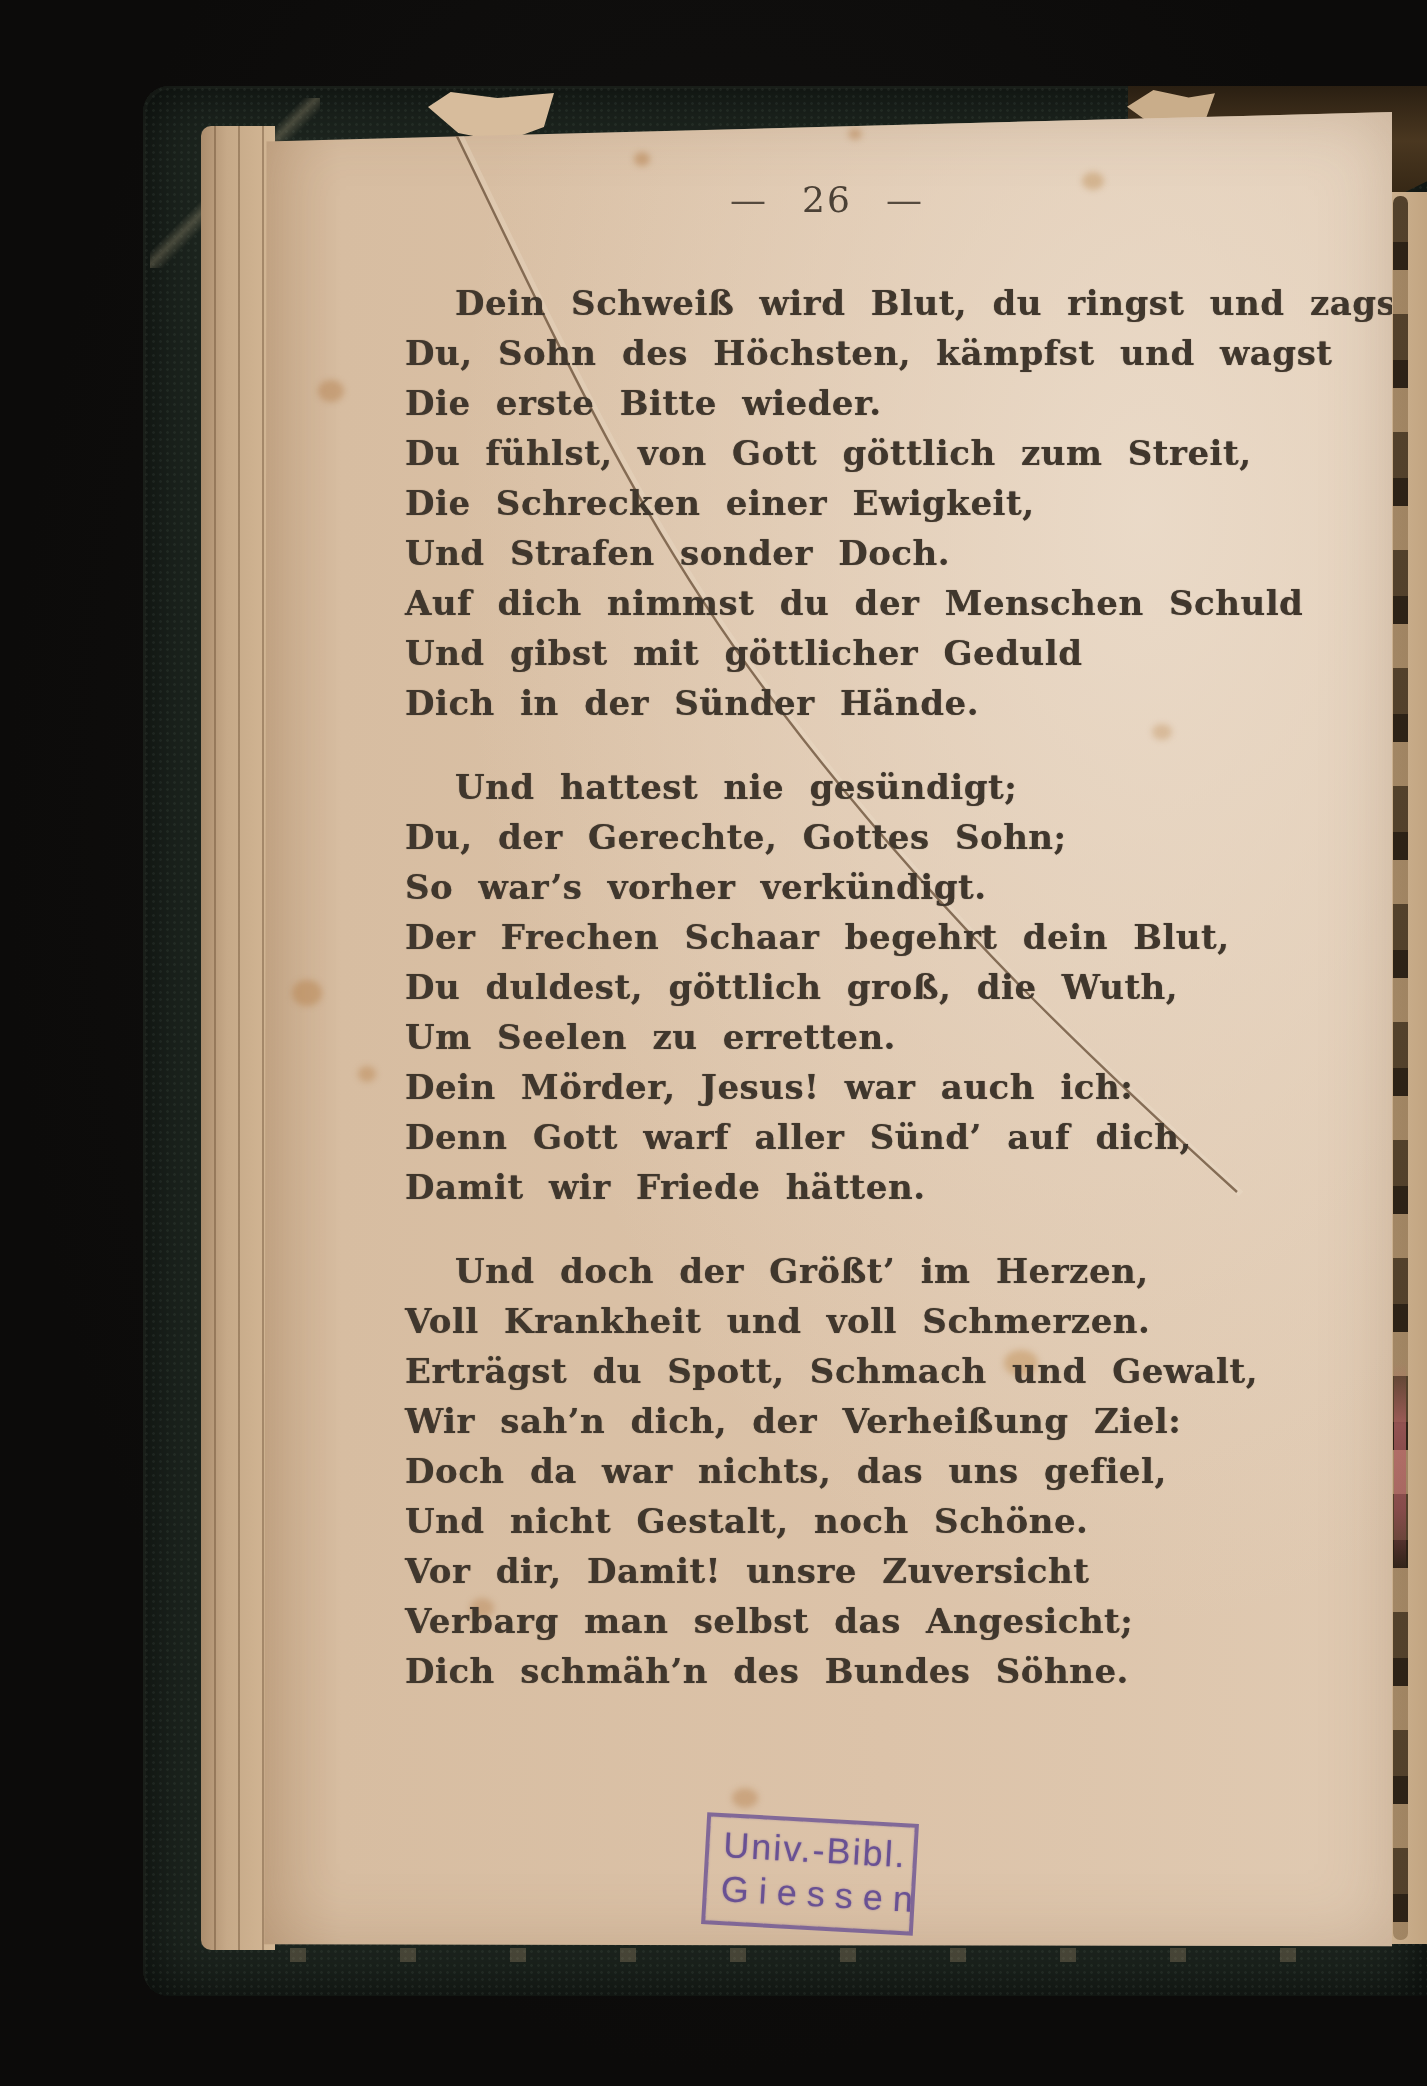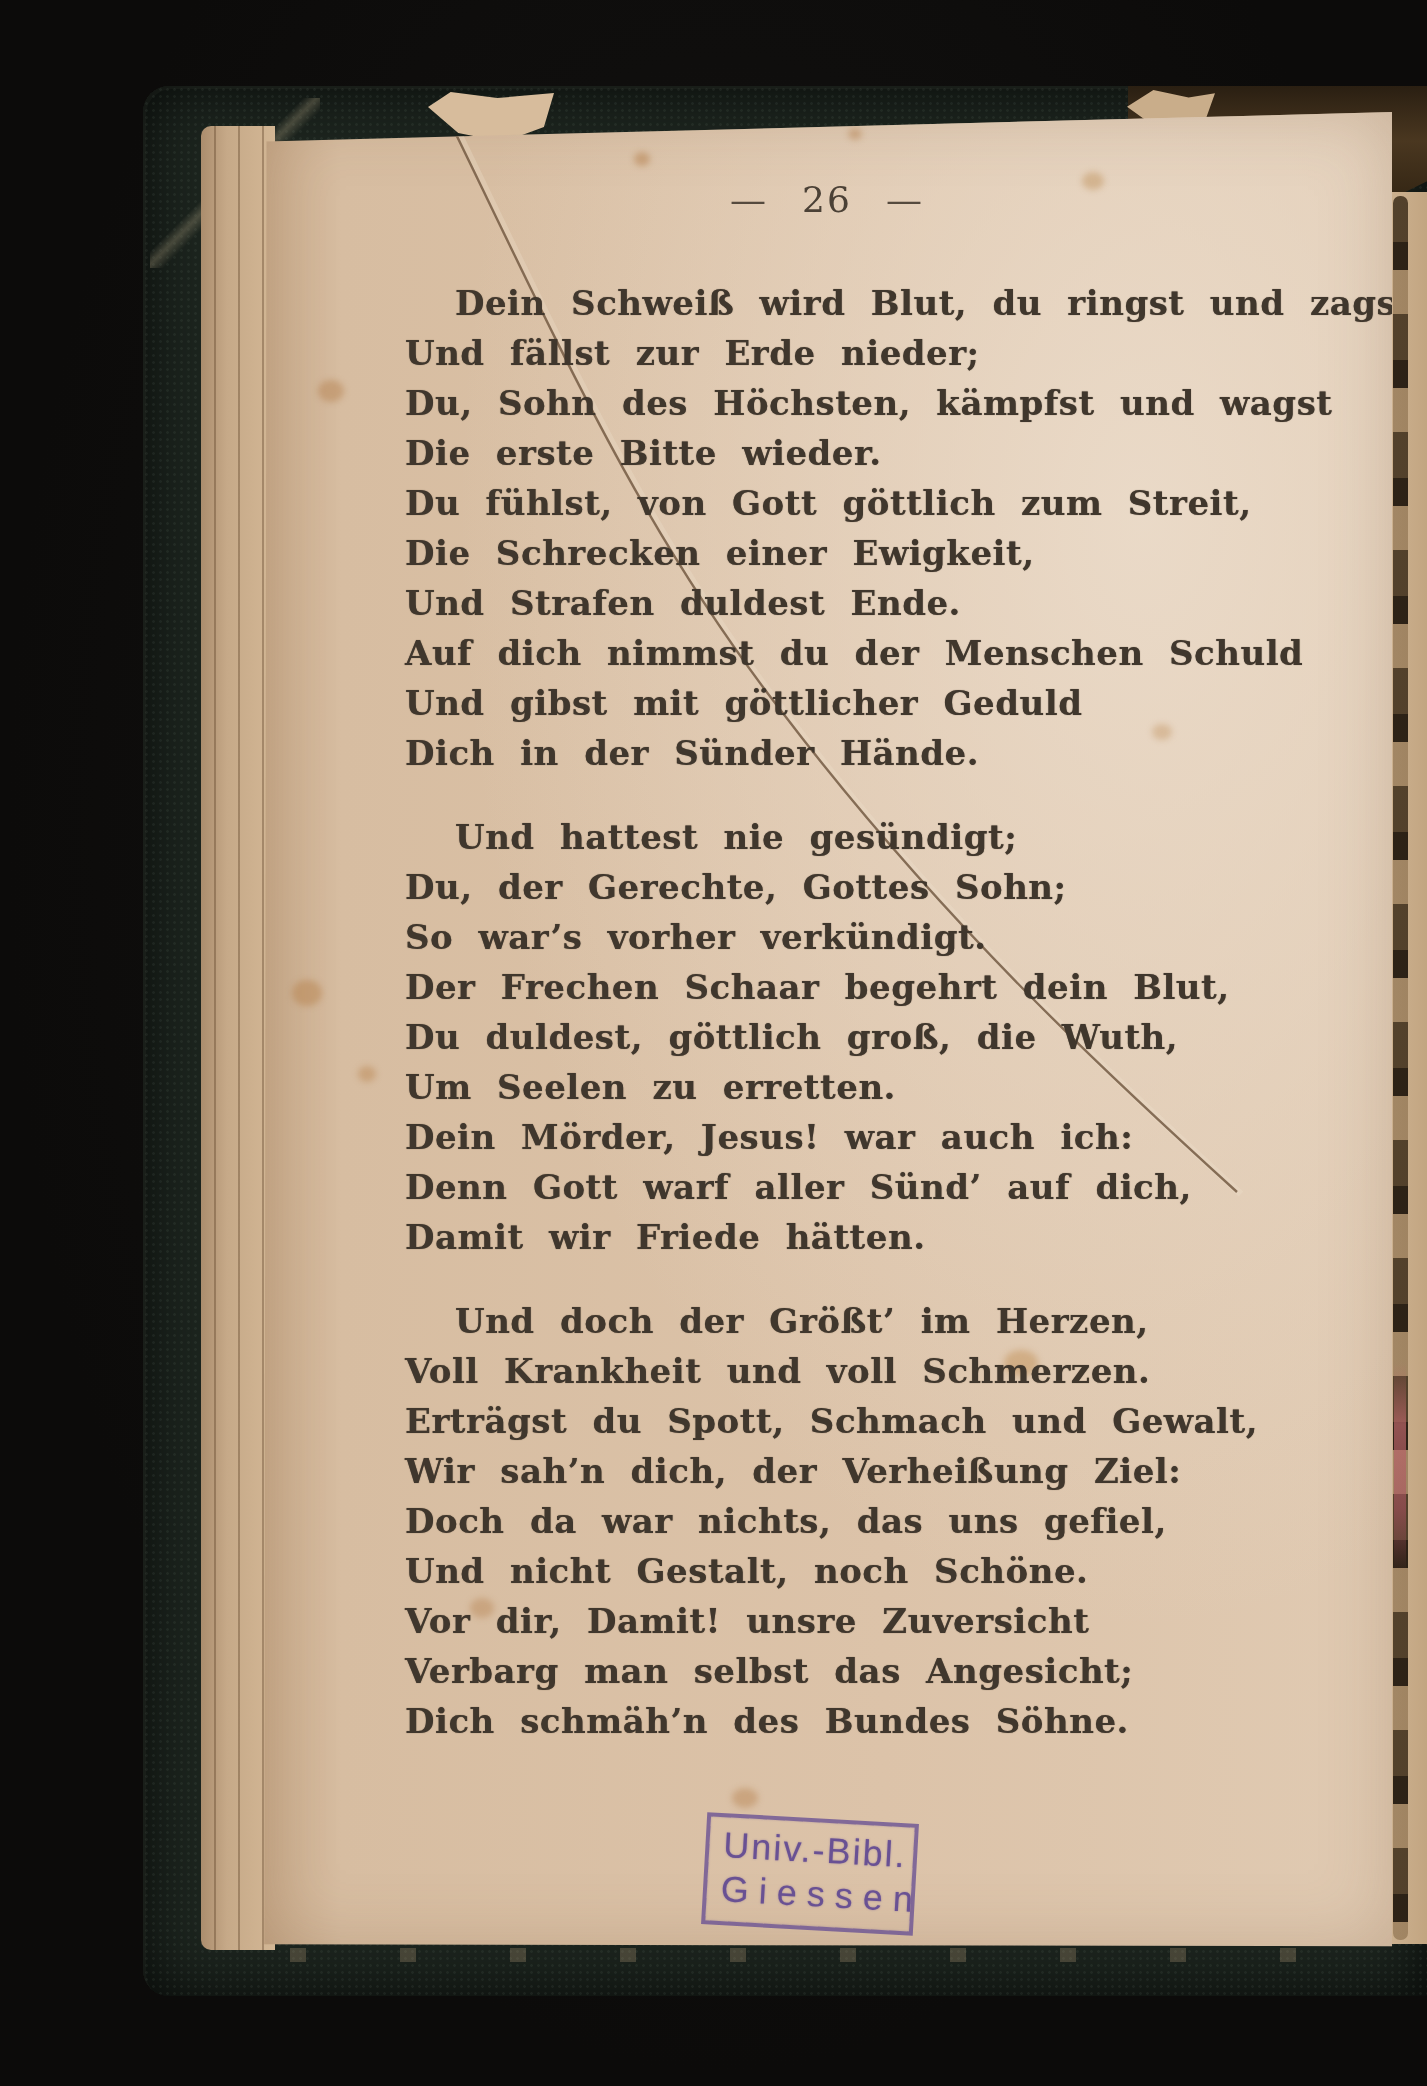--- a/index.html
+++ b/index.html
@@ -114,26 +114,25 @@
       <path d="M190,14 C300,240 380,420 520,600 C680,810 845,962 975,1080" fill="none" stroke="#6d523b" stroke-width="2.4" opacity="0.8"></path>
     </svg>
 
     <div class="page-header">
       <span class="dash">—</span><span>26</span><span class="dash">—</span>
     </div>
 
     <div class="poem">
       <div class="stanza">
         <div class="line">Dein Schweiß wird Blut, du ringst und zagst,</div>
-        <div class="line">Und fällst zur Erde nieder;</div>
         <div class="line">Du, Sohn des Höchsten, kämpfst und wagst</div>
         <div class="line">Die erste Bitte wieder.</div>
         <div class="line">Du fühlst, von Gott göttlich zum Streit,</div>
         <div class="line">Die Schrecken einer Ewigkeit,</div>
-        <div class="line">Und Strafen duldest Ende.</div>
+        <div class="line">Und Strafen sonder Doch.</div>
         <div class="line">Auf dich nimmst du der Menschen Schuld</div>
         <div class="line">Und gibst mit göttlicher Geduld</div>
         <div class="line">Dich in der Sünder Hände.</div>
       </div>
       <div class="stanza">
         <div class="line">Und hattest nie gesündigt;</div>
         <div class="line">Du, der Gerechte, Gottes Sohn;</div>
         <div class="line">So war’s vorher verkündigt.</div>
         <div class="line">Der Frechen Schaar begehrt dein Blut,</div>
         <div class="line">Du duldest, göttlich groß, die Wuth,</div>

